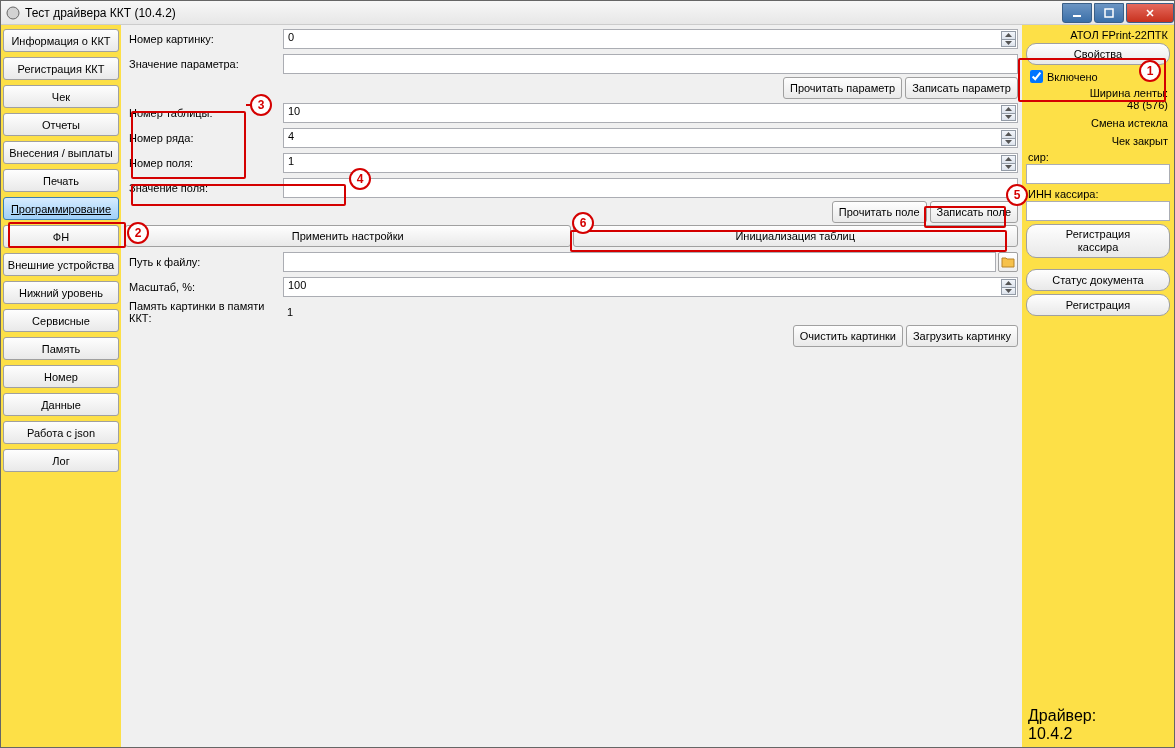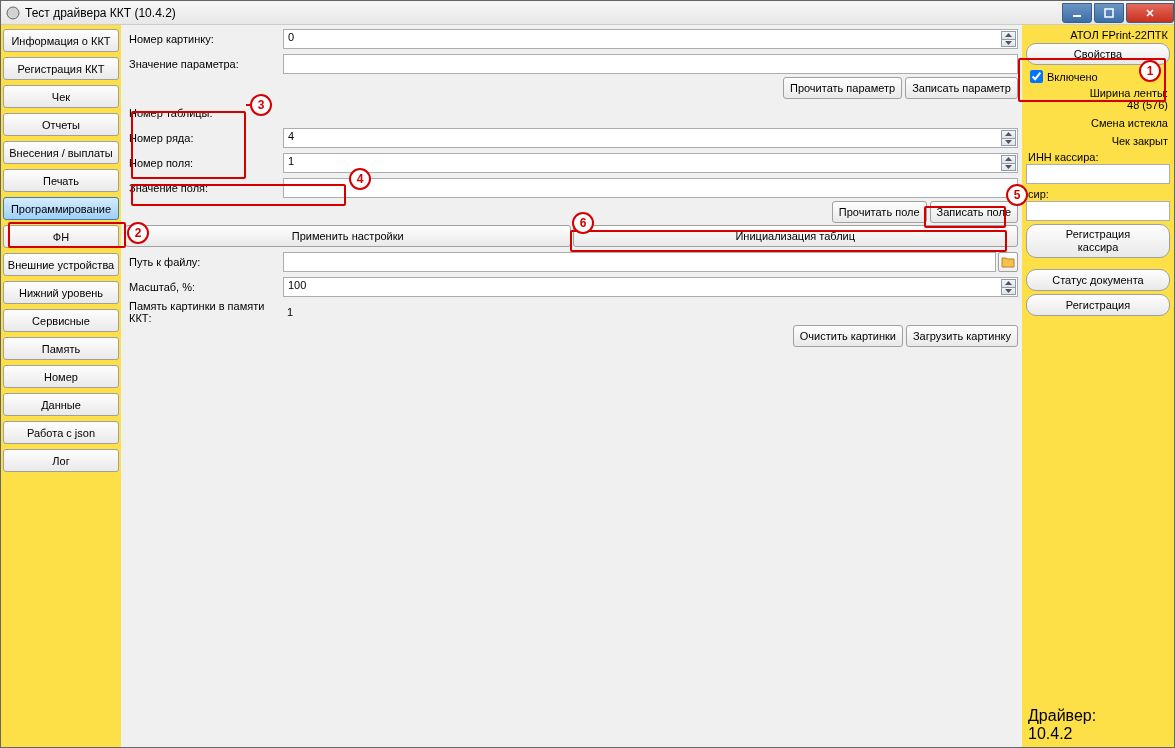--- a/index.html
+++ b/index.html
@@ -41,21 +41,21 @@
   
   .btn {
     display:inline-flex; align-items:center; justify-content:center;
     height:22px; padding:0 6px;
     background: linear-gradient(#fefefe,#e9e9e9);
     border:1px solid #a0a0a0; border-radius:3px;
     font-size:11px; cursor:default;
     white-space:nowrap;
   }
   .sidebar-left .btn { width:100%; height:23px; margin-bottom:3px; }
-  .btn.active { background: linear-gradient(#d6ecff,#9fcff8); border-color:#3c7fb1; }
+  .btn.active { background: linear-gradient(#d6ecff,#9fcff8); border-color:#3c7fb1;text-decoration:underline; }
 
   
   .row { display:flex; align-items:center; height:24px; margin-bottom:1px; }
   .row .lbl { width:158px; padding-left:4px; }
   .row .fld { flex:1; position:relative; }
   .tin {
     width:100%; height:20px;
     border:1px solid #abadb3; background:#fff;
     padding:1px 4px; font-size:11px;
   }
@@ -170,20 +170,35 @@
         <div class="lbl">Значение параметра:</div>
         <div class="fld"><input class="tin" value="" style=""></div>
       </div>
       <div class="btn-row">
         <div class="btn">Прочитать параметр</div>
         <div class="btn">Записать параметр</div>
       </div>
 
       <div class="row">
         <div class="lbl">Номер таблицы:</div>
+        <div class="fld">
+            <div class="spin"><span>10</span>
+          <div class="spin-btns">
+                <div class="sb">
+                  <svg viewBox="0 0 7 4">
+                    <path d="M0 4 L3.5 0 L7 4 Z" fill="#555"></path>
+                  </svg>
+                </div>
+                <div class="sb dn">
+                  <svg viewBox="0 0 7 4">
+                    <path d="M0 0 L3.5 4 L7 0 Z" fill="#555"></path>
+                  </svg>
+                </div>
+              </div></div>
+          </div>
       </div>
       <div class="row">
         <div class="lbl">Номер ряда:</div>
         <div class="fld">
             <div class="spin"><span>4</span>
           <div class="spin-btns">
                 <div class="sb">
                   <svg viewBox="0 0 7 4">
                     <path d="M0 4 L3.5 0 L7 4 Z" fill="#555"></path>
                   </svg>
@@ -276,25 +291,25 @@
         <span>Включено</span>
       </div>
       <div class="status-block">
         <div>Ширина ленты:</div>
         <div>48 (576)</div>
       </div>
       <div class="status-block" style="margin-top:4px;">Смена истекла</div>
       <div class="status-block" style="margin-top:4px;">Чек закрыт</div>
 
       <div class="field-row">
+        <div class="lbl2">сир:</div>
+        <input class="tin" value="" style="">
+      </div>
+      <div class="field-row">
         <div class="lbl2">ИНН кассира:</div>
-        <input class="tin" value="" style="">
-      </div>
-      <div class="field-row">
-        <div class="lbl2">сир:</div>
         <input class="tin" value="" style="">
       </div>
       <div style="height:3px"></div>
       <div class="btn" style="height:34px;flex-direction:column;line-height:13px;">
         <span>Регистрация</span>
         <span>кассира</span>
       </div>
       <div style="height:8px"></div>
       <div class="btn">Статус документа</div>
       <div class="btn">Регистрация</div>

